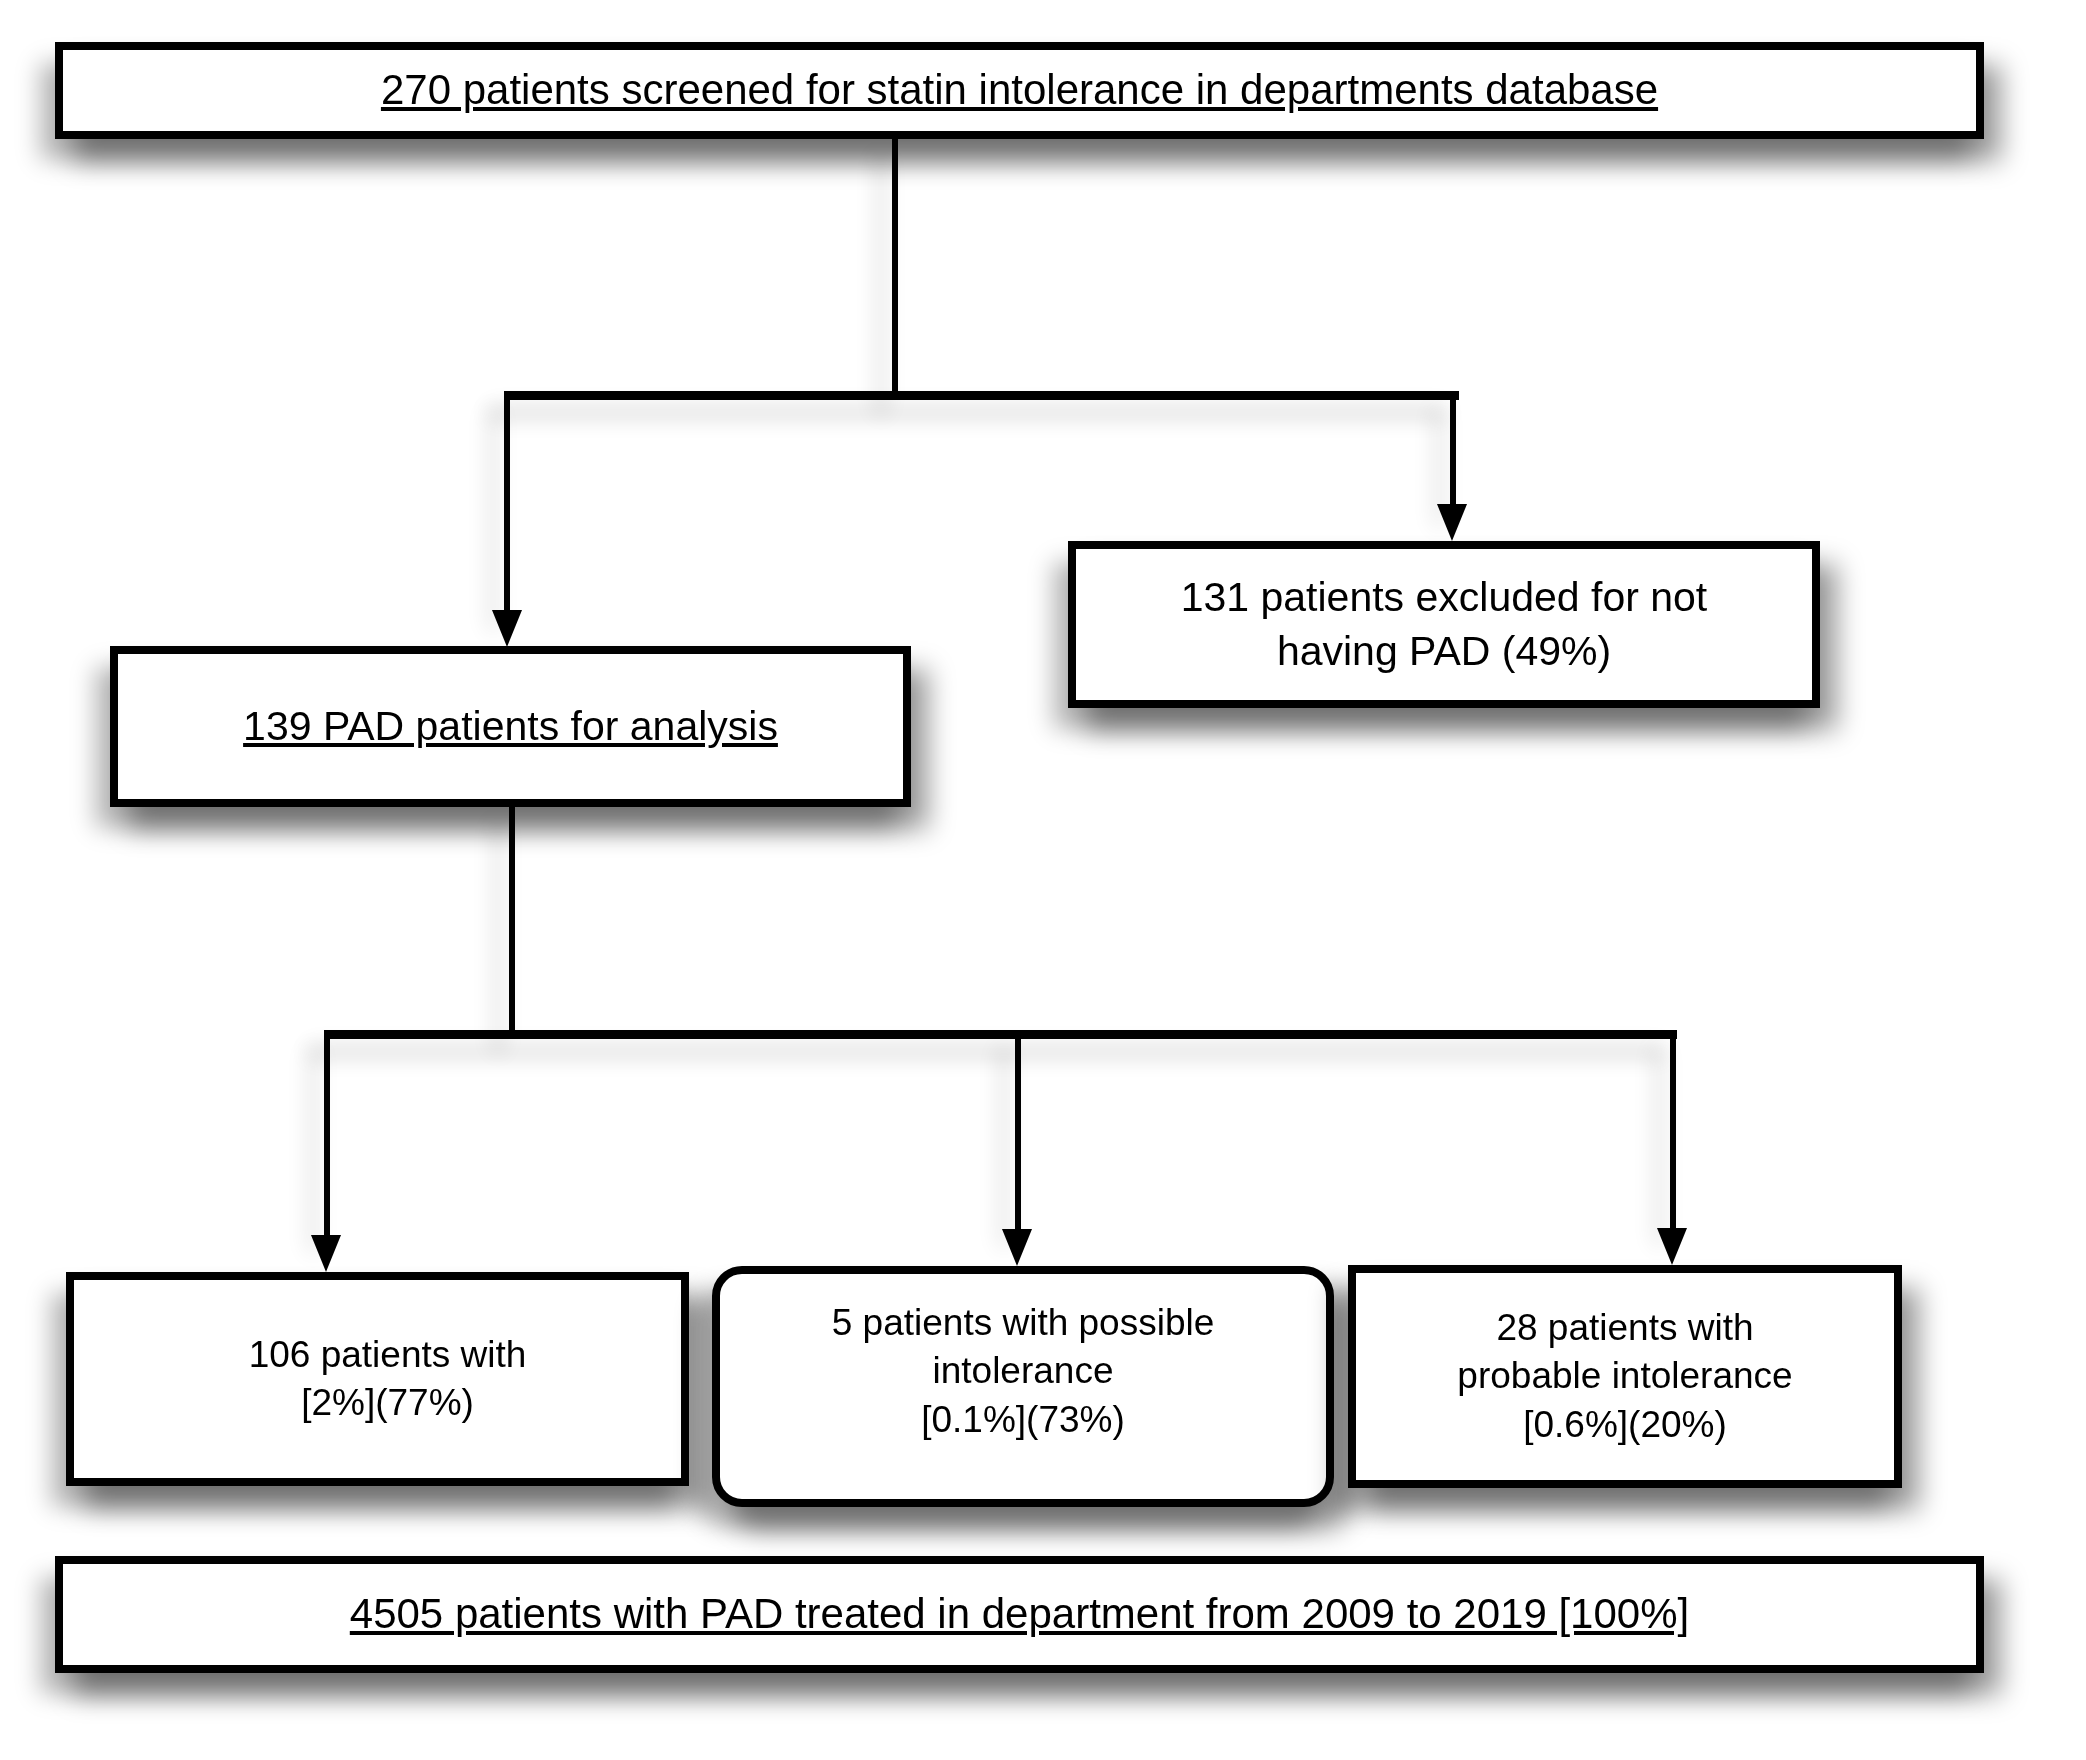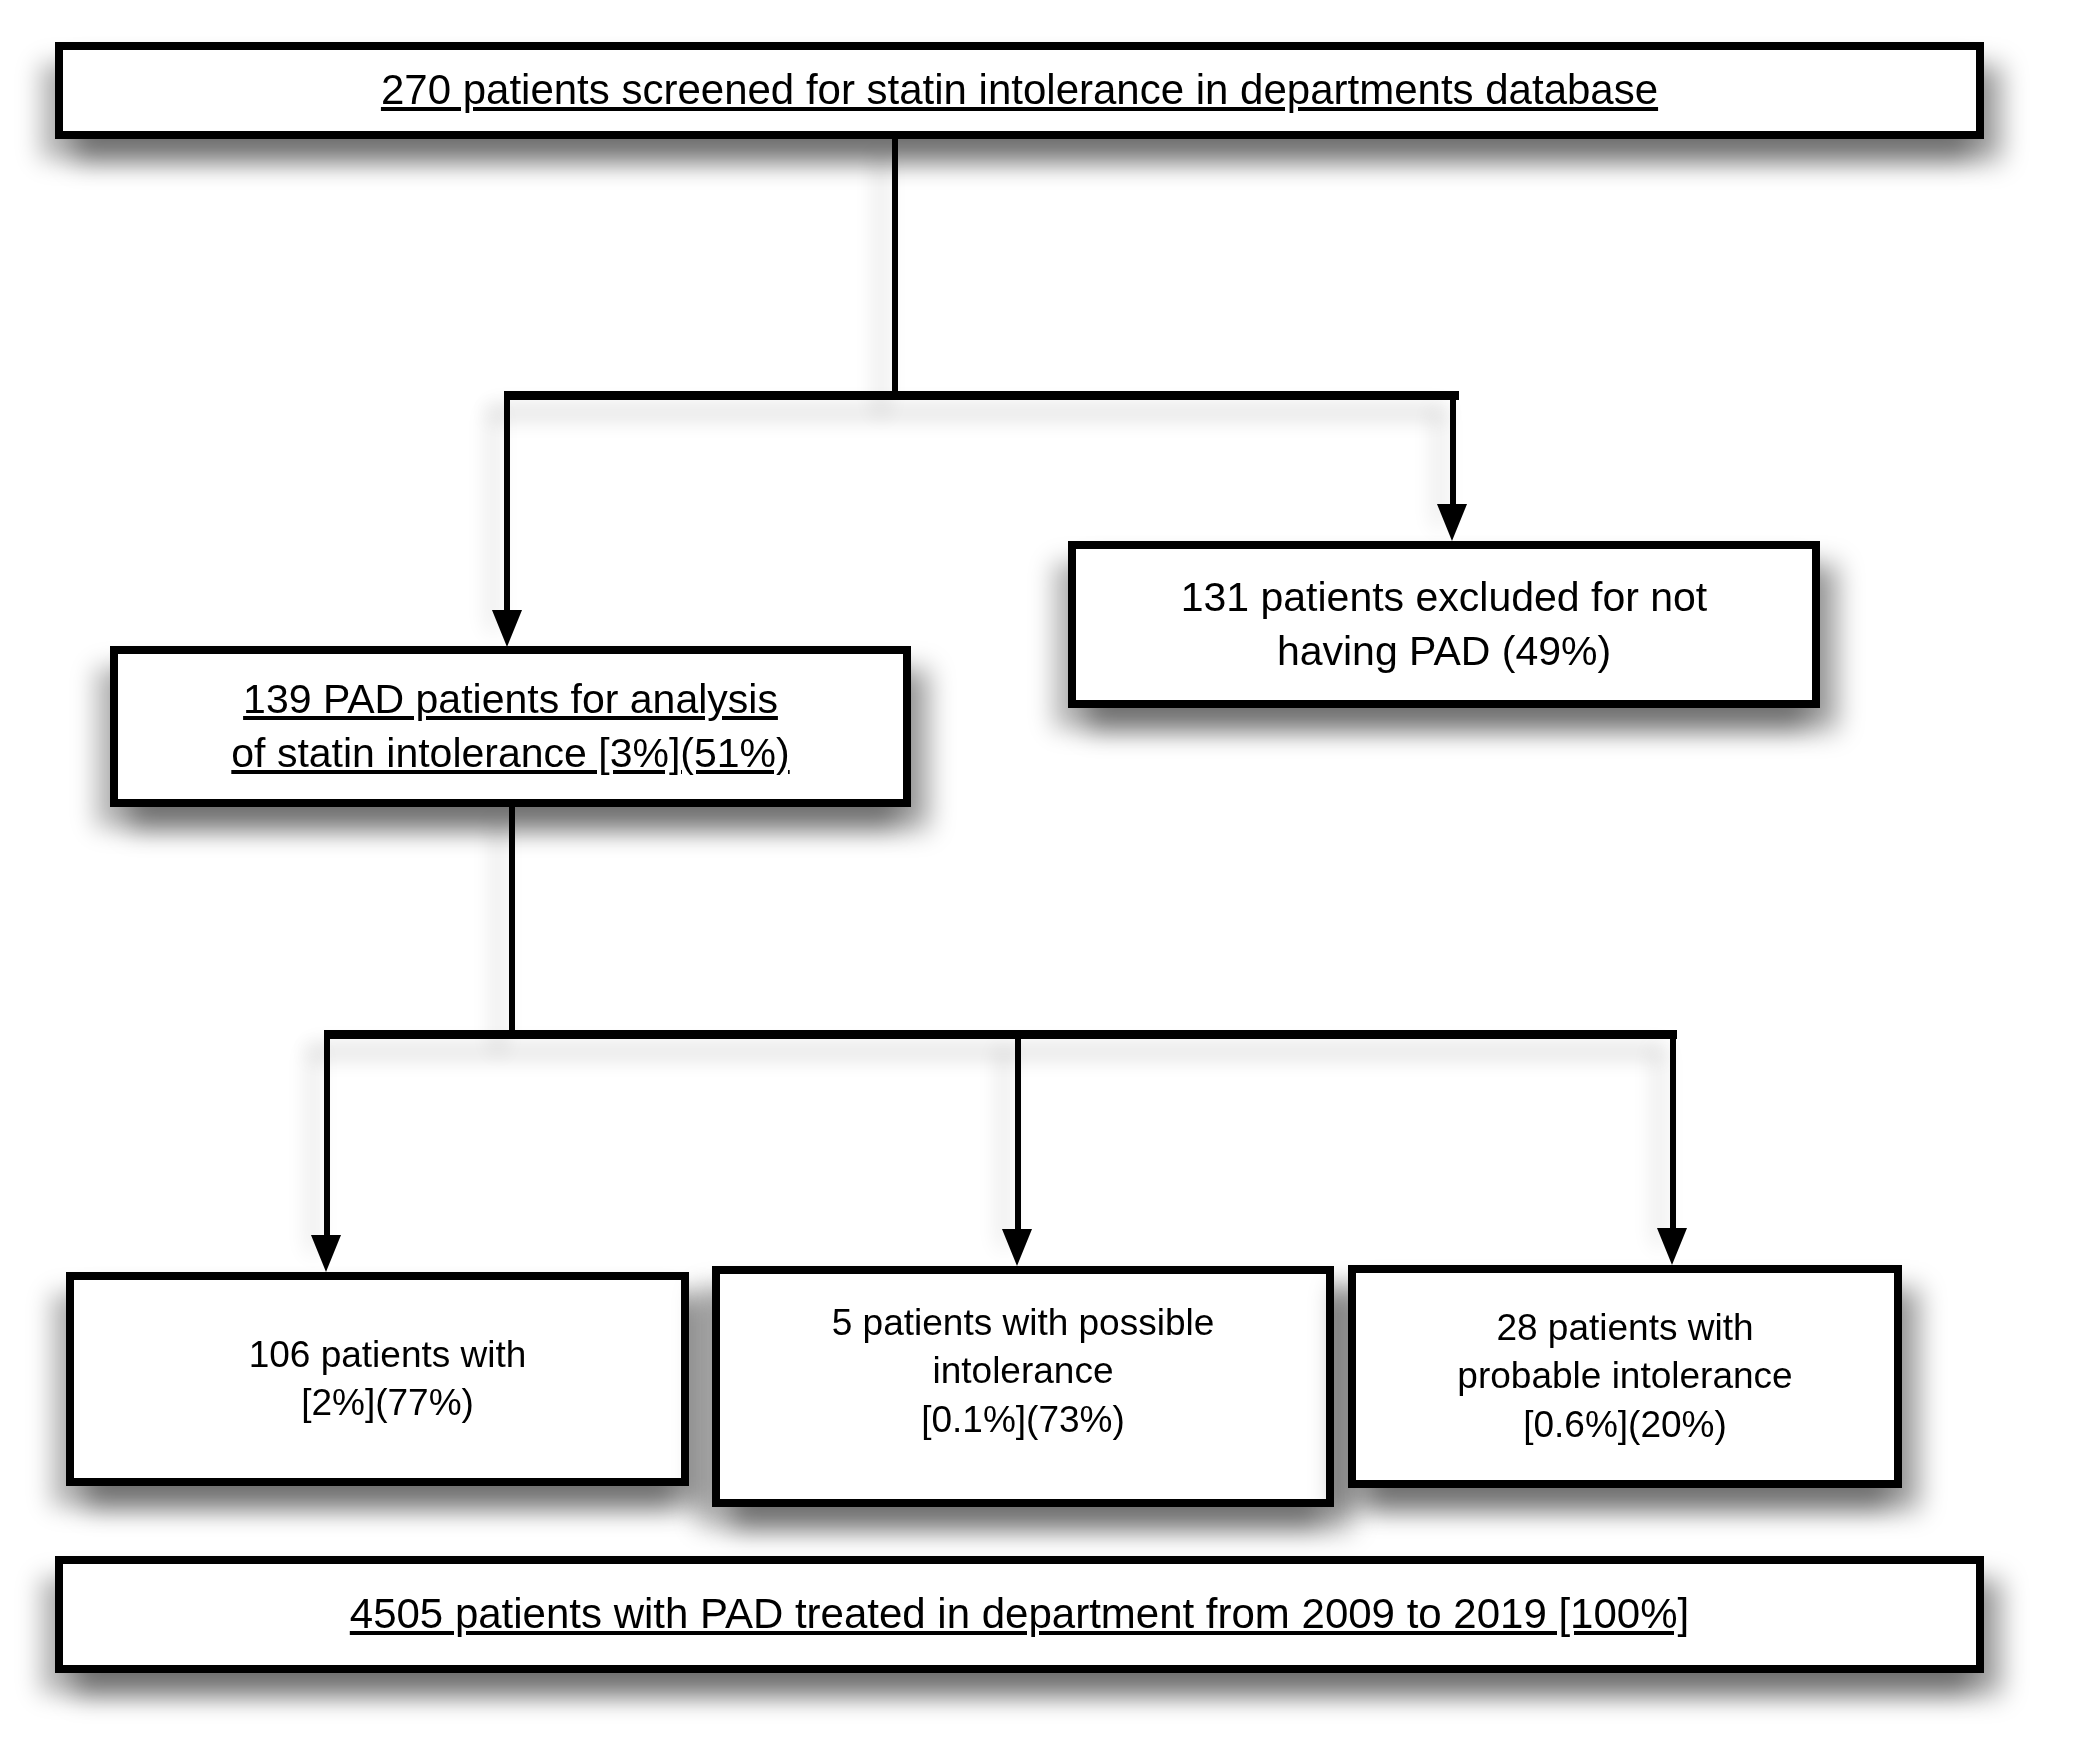--- a/index.html
+++ b/index.html
@@ -78,29 +78,28 @@
     <div class="tline">270 patients screened for statin intolerance in departments database</div>
   </div>
 
   <div class="box fs-mid" style="left:1068px; top:541px; width:752px; height:167px;">
     <div class="tline">131 patients excluded for not</div>
     <div class="tline">having PAD (49%)</div>
   </div>
 
   <div class="box fs-mid" style="left:110px; top:646px; width:801px; height:161px;text-decoration:underline;">
     <div class="tline">139 PAD patients for analysis</div>
-    <div class="tline">of statin intolerance [3%](51%)</div>
   </div>
 
   <div class="box fs-small" style="left:66px; top:1272px; width:623px; height:214px;padding-left:20px;">
     <div class="tline">106 patients with</div>
     <div class="tline">[2%](77%)</div>
   </div>
 
-  <div class="box fs-small pad-top-start" style="left:712px; top:1266px; width:622px; height:241px;">
+  <div class="box fs-small pad-top-start" style="left:712px; top:1266px; width:622px; height:241px;border-radius:30px;">
     <div class="tline">5 patients with possible</div>
     <div class="tline">intolerance</div>
     <div class="tline">[0.1%](73%)</div>
   </div>
 
   <div class="box fs-small" style="left:1348px; top:1265px; width:554px; height:223px;align-items:center;">
     <div class="tline">28 patients with</div>
     <div class="tline">probable intolerance</div>
     <div class="tline">[0.6%](20%)</div>
   </div>

